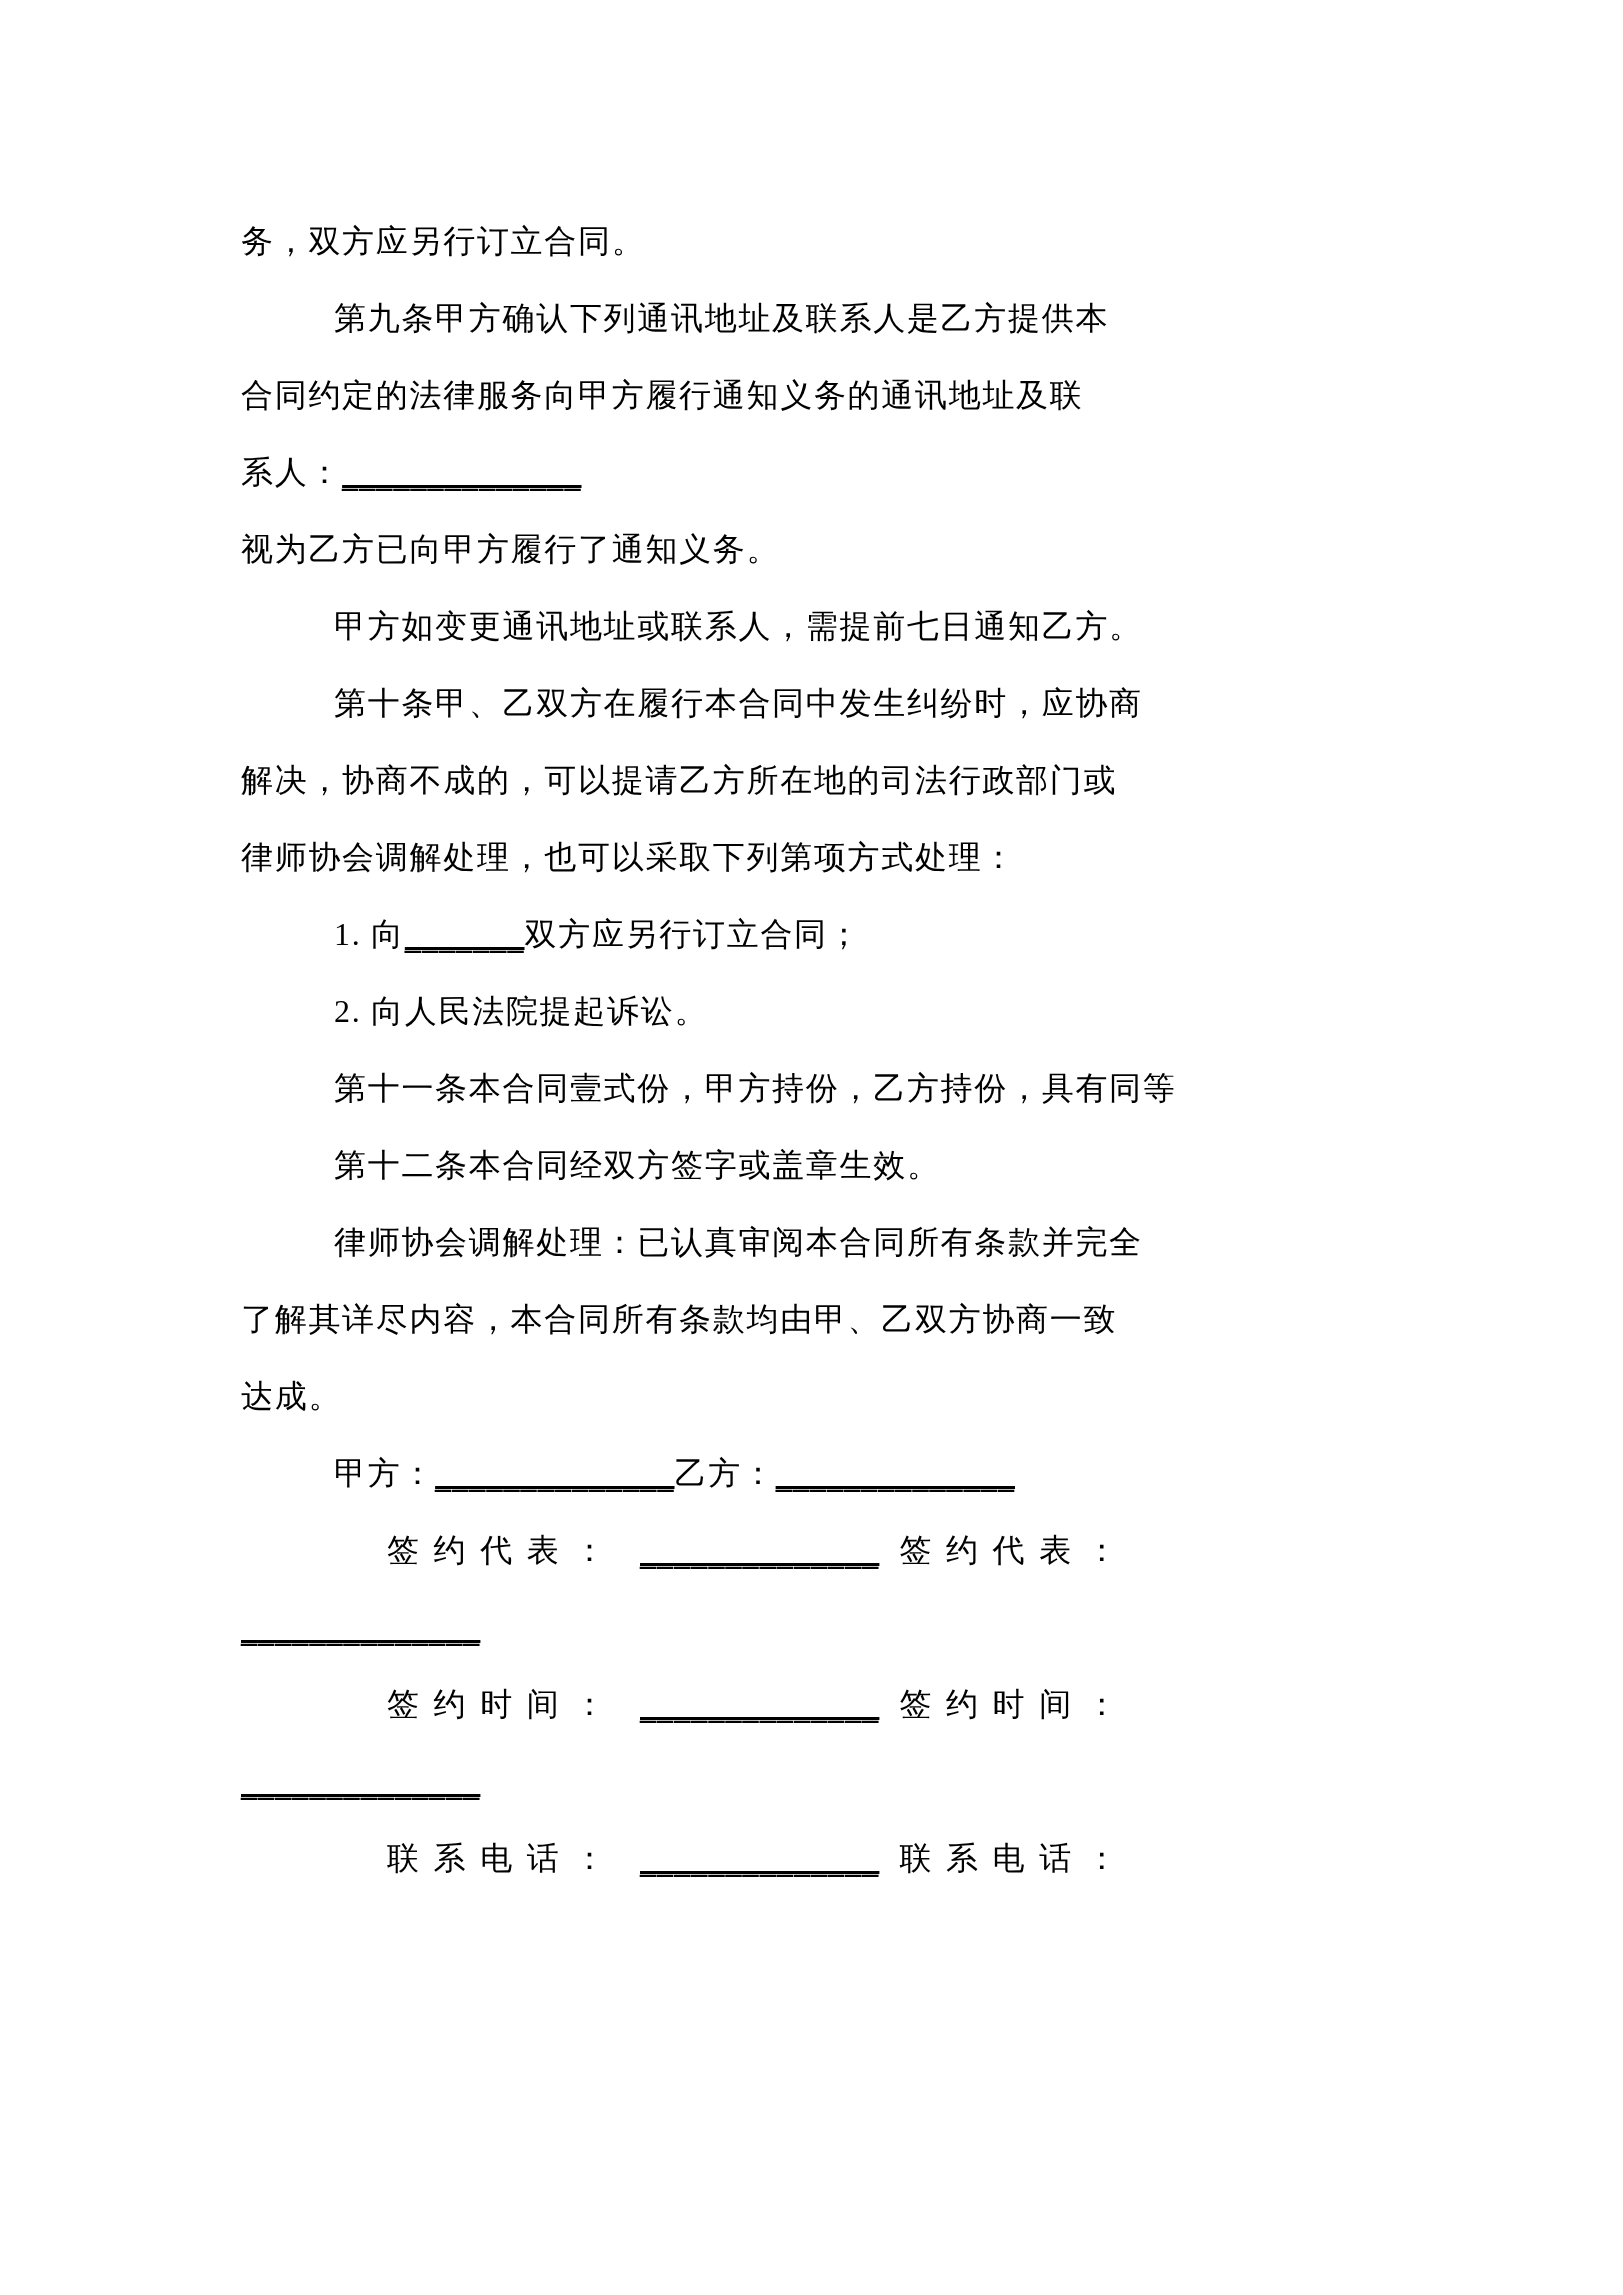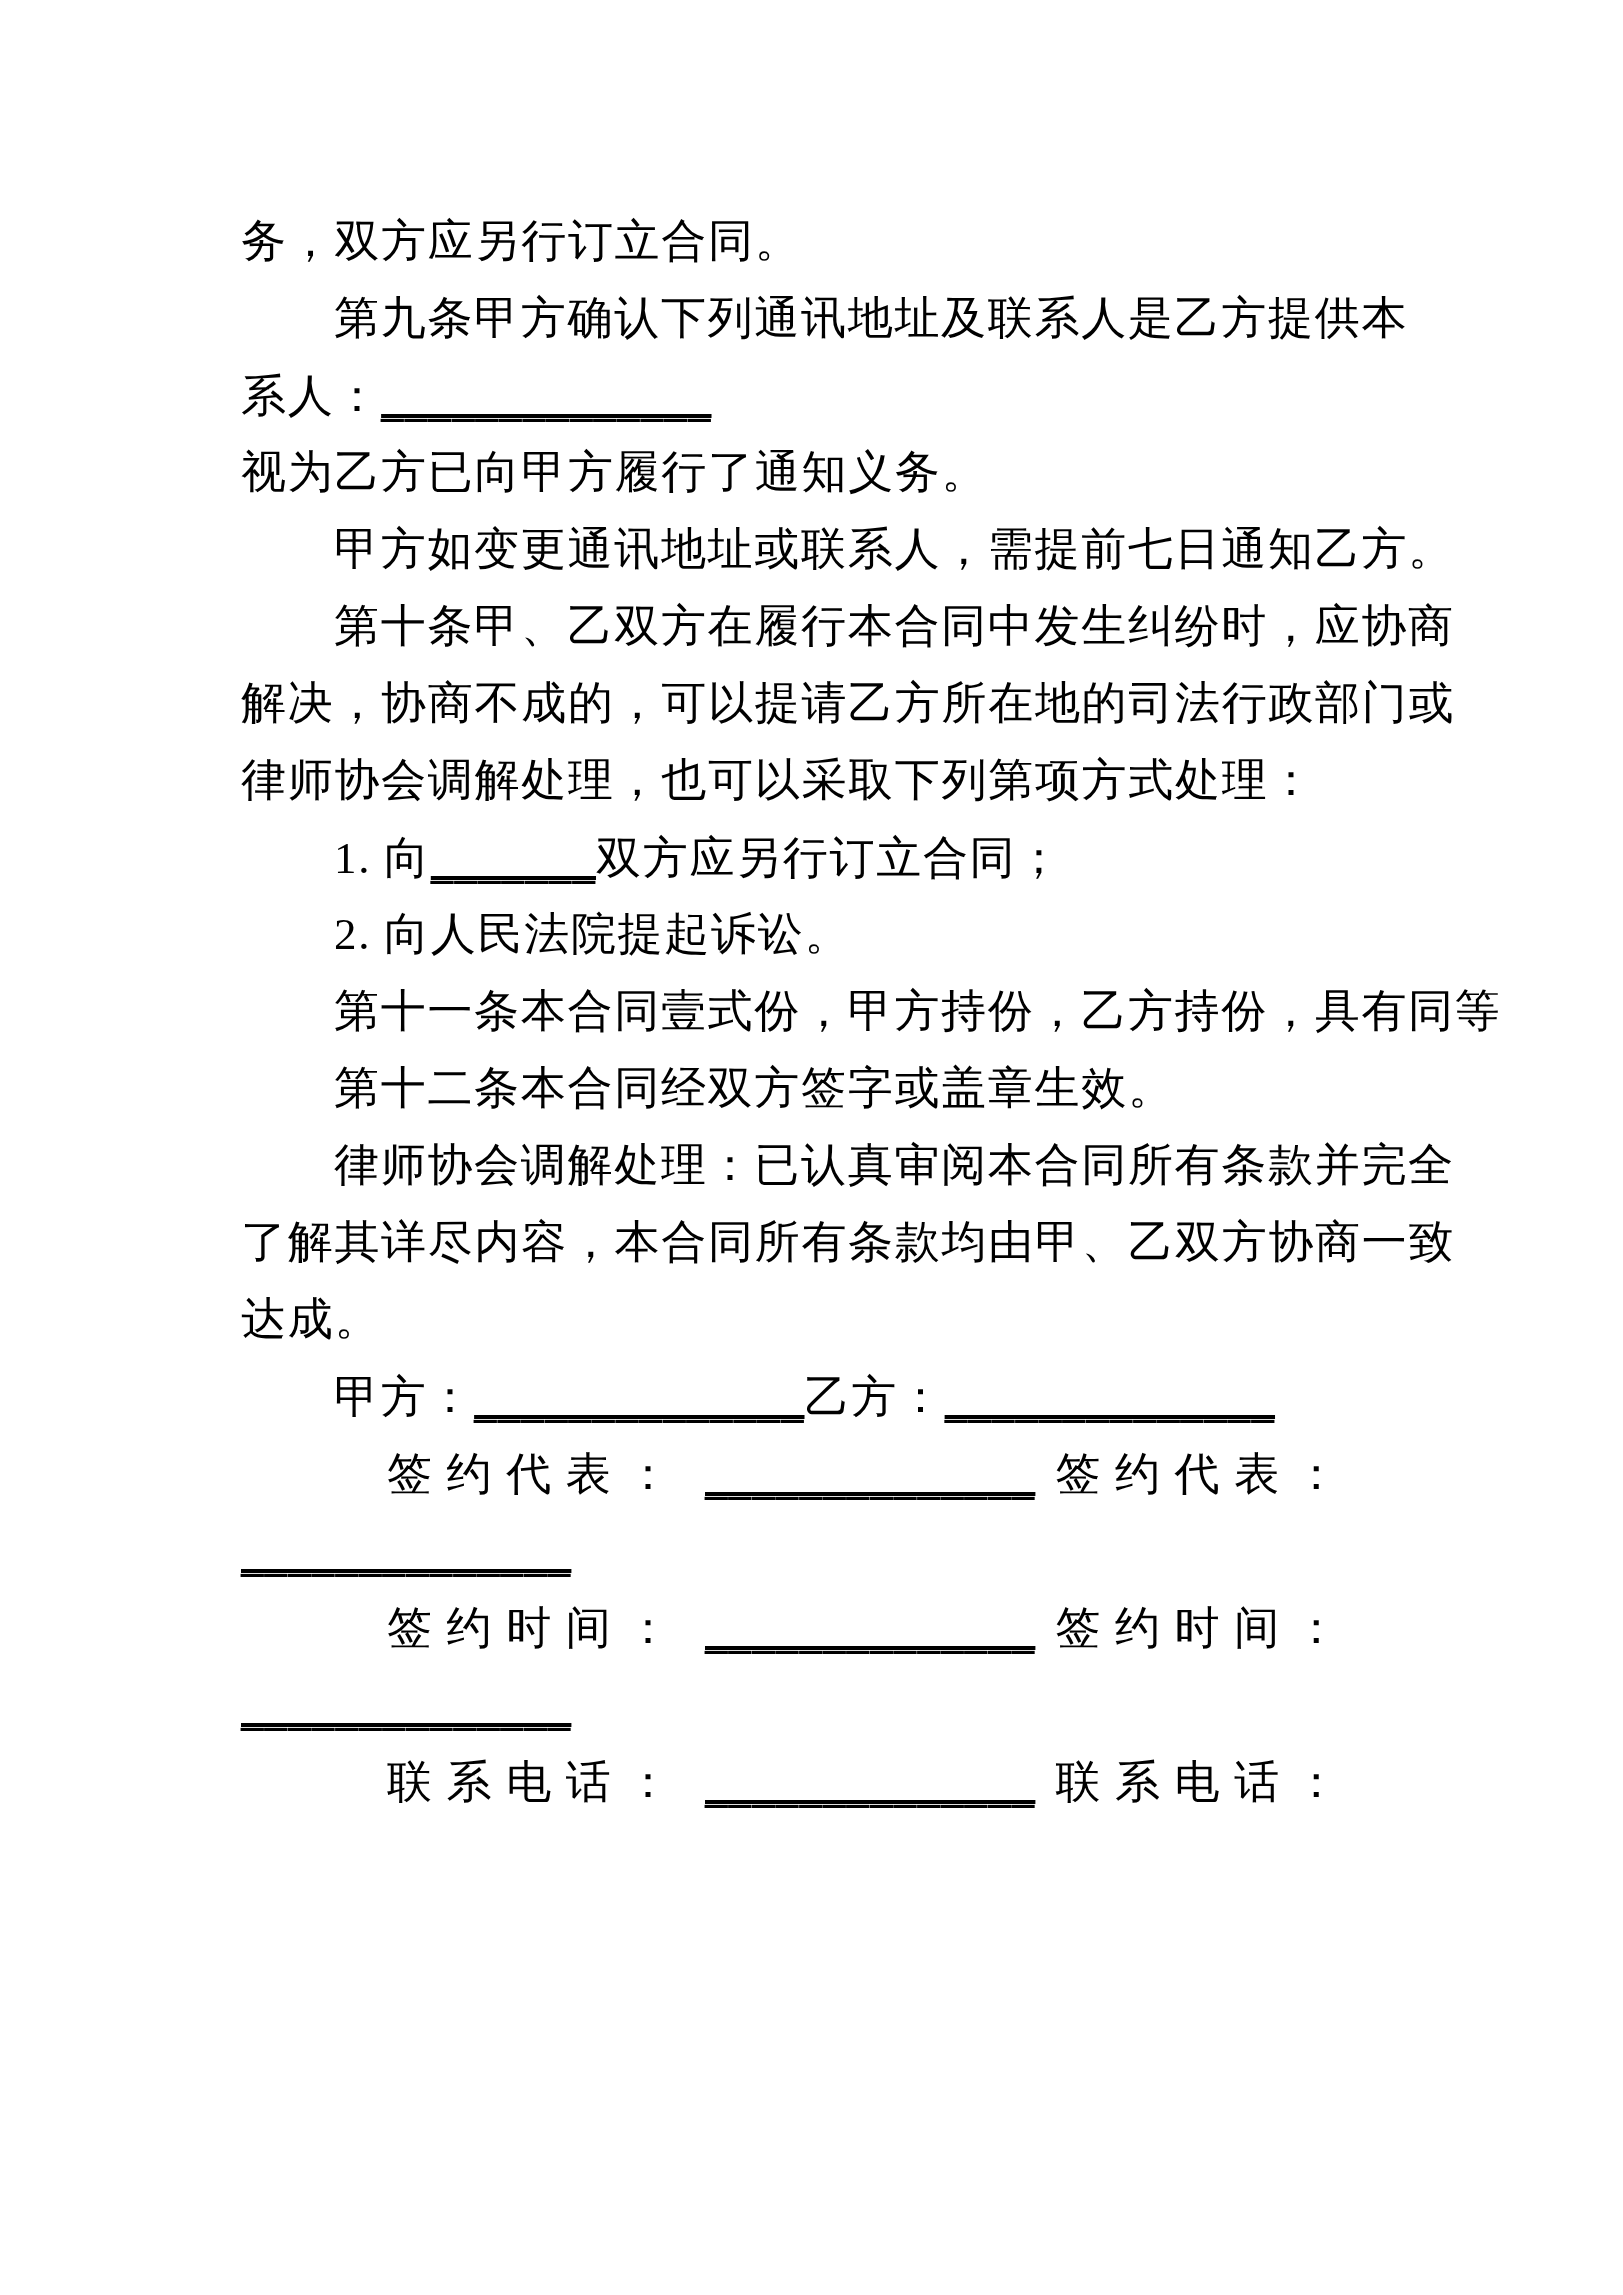--- a/index.html
+++ b/index.html
@@ -9,21 +9,21 @@
   }
   .page {
     position: relative;
     width: 1623px;
     height: 2295px;
     box-sizing: border-box;
     background: #ffffff;
     color: #000000;
     padding: 203px 236px 0 241px;
     font-family: "Liberation Serif", "DejaVu Serif", serif;
-    font-size: 45px;
+    font-size: 32px;
     overflow: hidden;
   }
   .line {
     height: 77px;
     line-height: 77px;
     white-space: nowrap;
     letter-spacing: 1.7px;
   }
   .indent-none { padding-left: 0; }
   .indent-para { padding-left: 93px; }
@@ -38,20 +38,21 @@
     margin: 0 20px;
   }
 </style>
 </head>
 <body>
 
 <div class="page">
   <div>
       <div class="line indent-none"><span class="seg text">务，双方应另行订立合同。</span></div>
       <div class="line indent-para"><span class="seg text">第九条甲方确认下列通讯地址及联系人是乙方提供本</span></div>
+      <div class="line indent-none"><span class="seg text">合同约定的法律服务向甲方履行通知义务的通讯地址及联</span></div>
       <div class="line indent-none"><span class="seg text">系人：</span><span class="seg blank">______________</span></div>
       <div class="line indent-none"><span class="seg text">视为乙方已向甲方履行了通知义务。</span></div>
       <div class="line indent-para"><span class="seg text">甲方如变更通讯地址或联系人，需提前七日通知乙方。</span></div>
       <div class="line indent-para"><span class="seg text">第十条甲、乙双方在履行本合同中发生纠纷时，应协商</span></div>
       <div class="line indent-none"><span class="seg text">解决，协商不成的，可以提请乙方所在地的司法行政部门或</span></div>
       <div class="line indent-none"><span class="seg text">律师协会调解处理，也可以采取下列第项方式处理：</span></div>
       <div class="line indent-para"><span class="seg text">1. 向</span><span class="seg blank">_______</span><span class="seg text">双方应另行订立合同；</span></div>
       <div class="line indent-para"><span class="seg text">2. 向人民法院提起诉讼。</span></div>
       <div class="line indent-para"><span class="seg text">第十一条本合同壹式份，甲方持份，乙方持份，具有同等</span></div>
       <div class="line indent-para"><span class="seg text">第十二条本合同经双方签字或盖章生效。</span></div>

